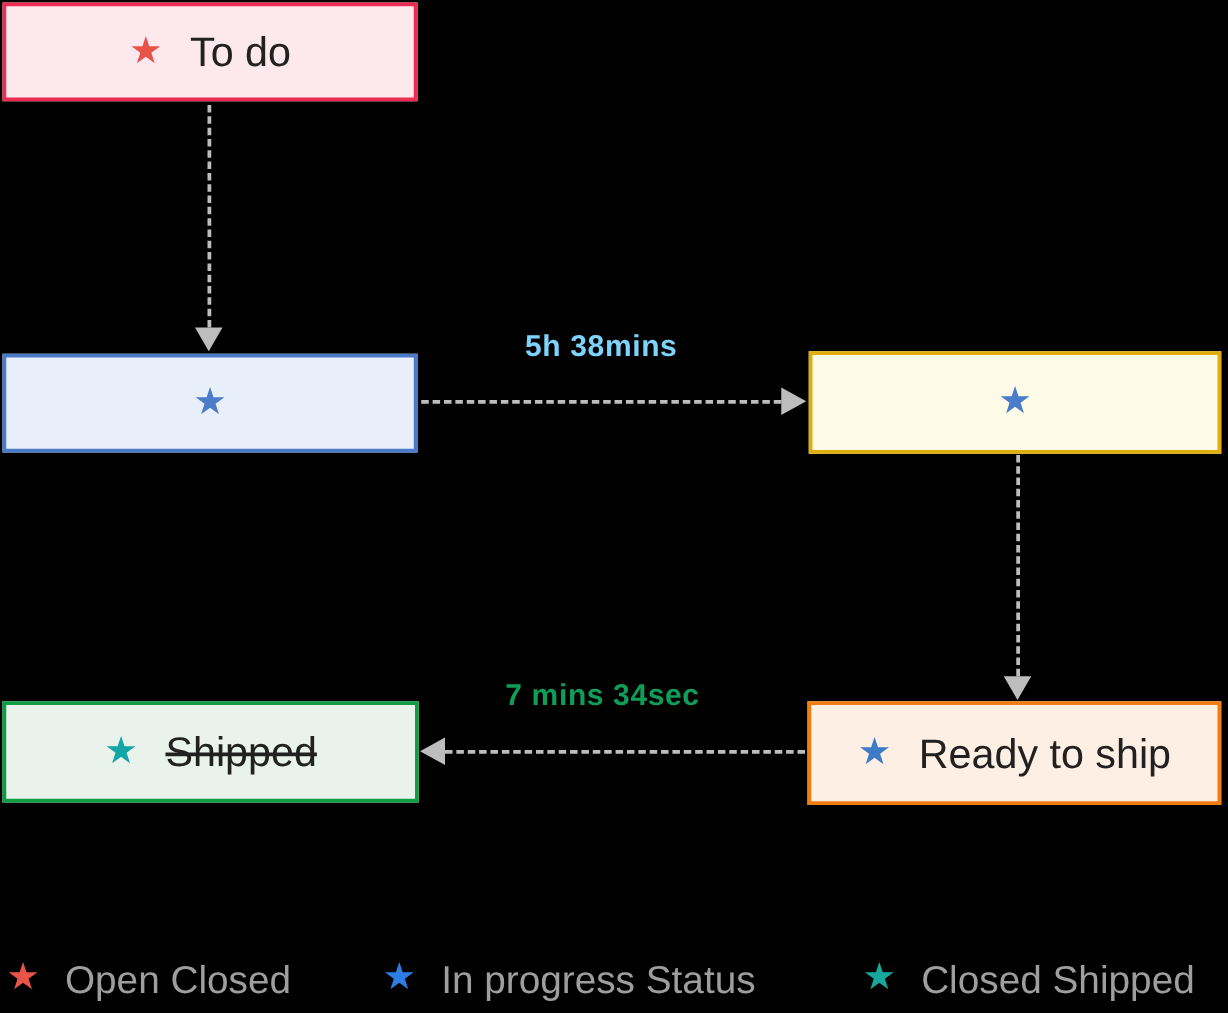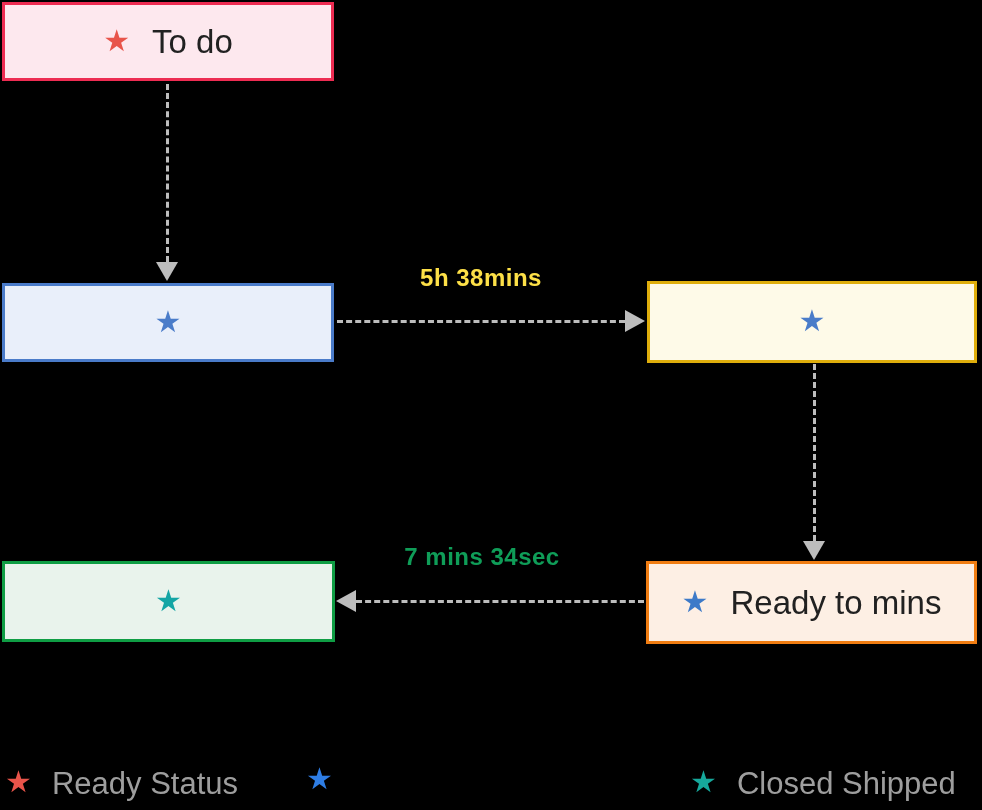--- a/index.html
+++ b/index.html
@@ -111,47 +111,49 @@
   <div class="node" id="node-inprogress" style="background-color: rgb(233, 239, 250); border-color: rgb(74, 123, 201);">
     <span class="star" style="color: rgb(74, 124, 201);">★</span>
   </div>
 
   <div class="node" id="node-testit" style="background-color: rgb(254, 250, 232); border-color: rgb(223, 174, 12);">
     <span class="star" style="color: rgb(74, 124, 201);">★</span>
   </div>
 
   <div class="node" id="node-readytoship" style="background-color: rgb(253, 239, 228); border-color: rgb(240, 125, 18);">
     <span class="star" style="color: rgb(61, 122, 200);">★</span>
-    <span>Ready to mins</span>
+    <span>Ready to ship</span>
   </div>
 
   <div class="node" id="node-shipped" style="background-color: rgb(233, 243, 236); border-color: rgb(15, 157, 68);">
     <span class="star" style="color: rgb(20, 165, 165);">★</span>
+    <span class="strike">Shipped</span>
   </div>
 
   <div class="vline" id="edge1-line" style="border-left-color: rgb(189, 189, 189);"></div>
   <div class="head head-down" id="edge1-head" style="border-top-color: rgb(189, 189, 189);"></div>
 
   <div class="hline" id="edge2-line" style="border-top-color: rgb(189, 189, 189);"></div>
   <div class="head head-right" id="edge2-head" style="border-left-color: rgb(189, 189, 189);"></div>
 
   <div class="vline" id="edge3-line" style="border-left-color: rgb(189, 189, 189);"></div>
   <div class="head head-down" id="edge3-head" style="border-top-color: rgb(189, 189, 189);"></div>
 
   <div class="hline" id="edge4-line" style="border-top-color: rgb(189, 189, 189);"></div>
   <div class="head head-left" id="edge4-head" style="border-right-color: rgb(189, 189, 189);"></div>
 
-  <div class="edge-label" id="edge2-label" style="color: #fde047; text-align: center;">5h 38mins</div>
+  <div class="edge-label" id="edge2-label" style="color: #7dd3fc; text-align: center;">5h 38mins</div>
   <div class="edge-label" id="edge4-label" style="color: rgb(15, 157, 88);">7 mins 34sec</div>
 
   <div class="legend-item" id="legend-open" style="color: rgb(158, 158, 158);">
     <span class="star" style="color: rgb(232, 84, 74);">★</span>
-    <span>Ready Status</span>
+    <span>Open Closed</span>
   </div>
   <div class="legend-item" id="legend-inprogress" style="color: rgb(158, 158, 158);">
     <span class="star" style="color: rgb(46, 125, 228);">★</span>
+    <span>In progress Status</span>
   </div>
   <div class="legend-item" id="legend-closed" style="color: rgb(158, 158, 158);">
     <span class="star" style="color: rgb(22, 168, 155);">★</span>
     <span>Closed Shipped</span>
   </div>
 
 </div>
 
 </body></html>

